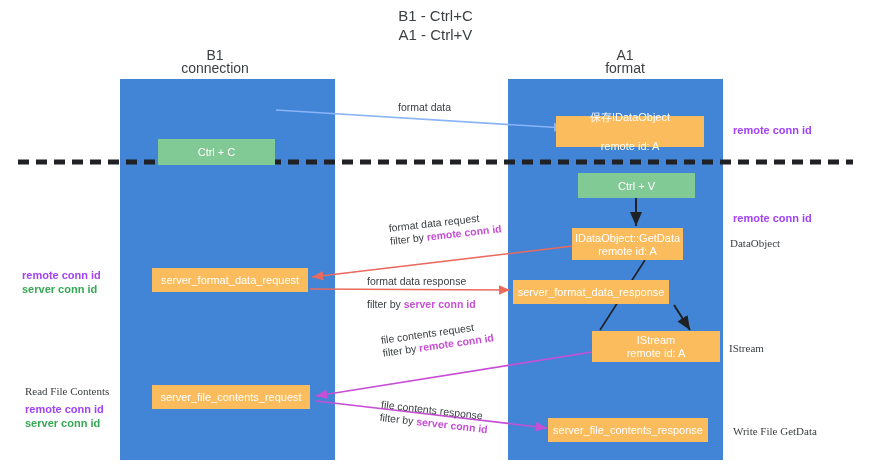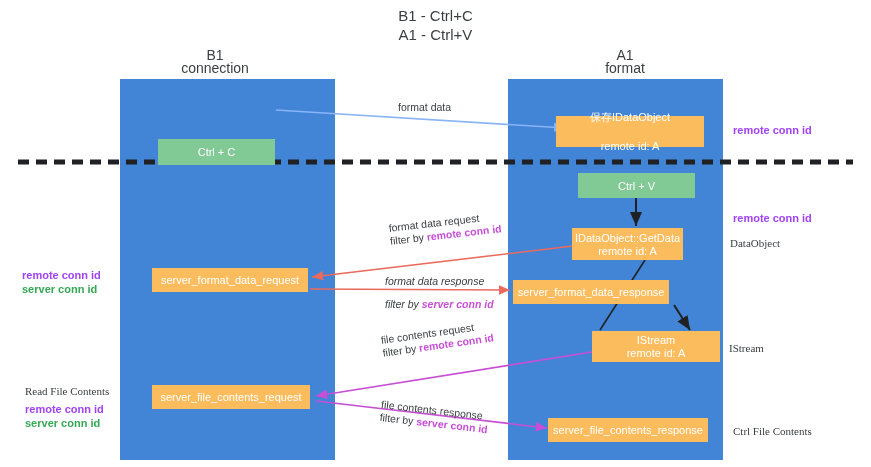--- a/index.html
+++ b/index.html
@@ -150,21 +150,21 @@
 
   <div class="elabel" style="left:398px;top:101px;">format data</div>
 
   <div class="elabel rot" style="left:388px;top:222px;transform:rotate(-6.5deg);">
     <div>format data request</div>
     <div>
       <span>filter by </span><span class="pu">remote conn id</span>
     </div>
   </div>
 
-  <div class="elabel" style="left:385px;top:275px;font-style:italic;">
+  <div class="elabel" style="left:367px;top:275px;">
     <div>format data response</div>
     <div style="margin-top:10px;">
       <span>filter by </span><span class="pu">server conn id</span>
     </div>
   </div>
 
   <div class="elabel rot" style="left:380px;top:334px;transform:rotate(-8deg);">
     <div>file contents request</div>
     <div>
       <span>filter by </span><span class="pu">remote conn id</span>
@@ -175,21 +175,21 @@
     <div>file contents response</div>
     <div>
       <span>filter by </span><span class="pu">server conn id</span>
     </div>
   </div>
 
   <div class="ann purple" style="left:733px;top:123px;">remote conn id</div>
   <div class="ann purple" style="left:733px;top:211px;">remote conn id</div>
   <div class="ann dark" style="left:730px;top:236px;">DataObject</div>
   <div class="ann dark" style="left:729px;top:341px;">IStream</div>
-  <div class="ann dark" style="left:733px;top:424px;">Ctrl File Contents</div>
+  <div class="ann dark" style="left:733px;top:424px;">Write File GetData</div>
 
   <div class="ann purple" style="left:22px;top:268px;">remote conn id</div>
   <div class="ann green" style="left:22px;top:282px;">server conn id</div>
 
   <div class="ann dark" style="left:25px;top:384px;">Read File Contents</div>
   <div class="ann purple" style="left:25px;top:402px;">remote conn id</div>
   <div class="ann green" style="left:25px;top:416px;">server conn id</div>
 
 </div>
 

